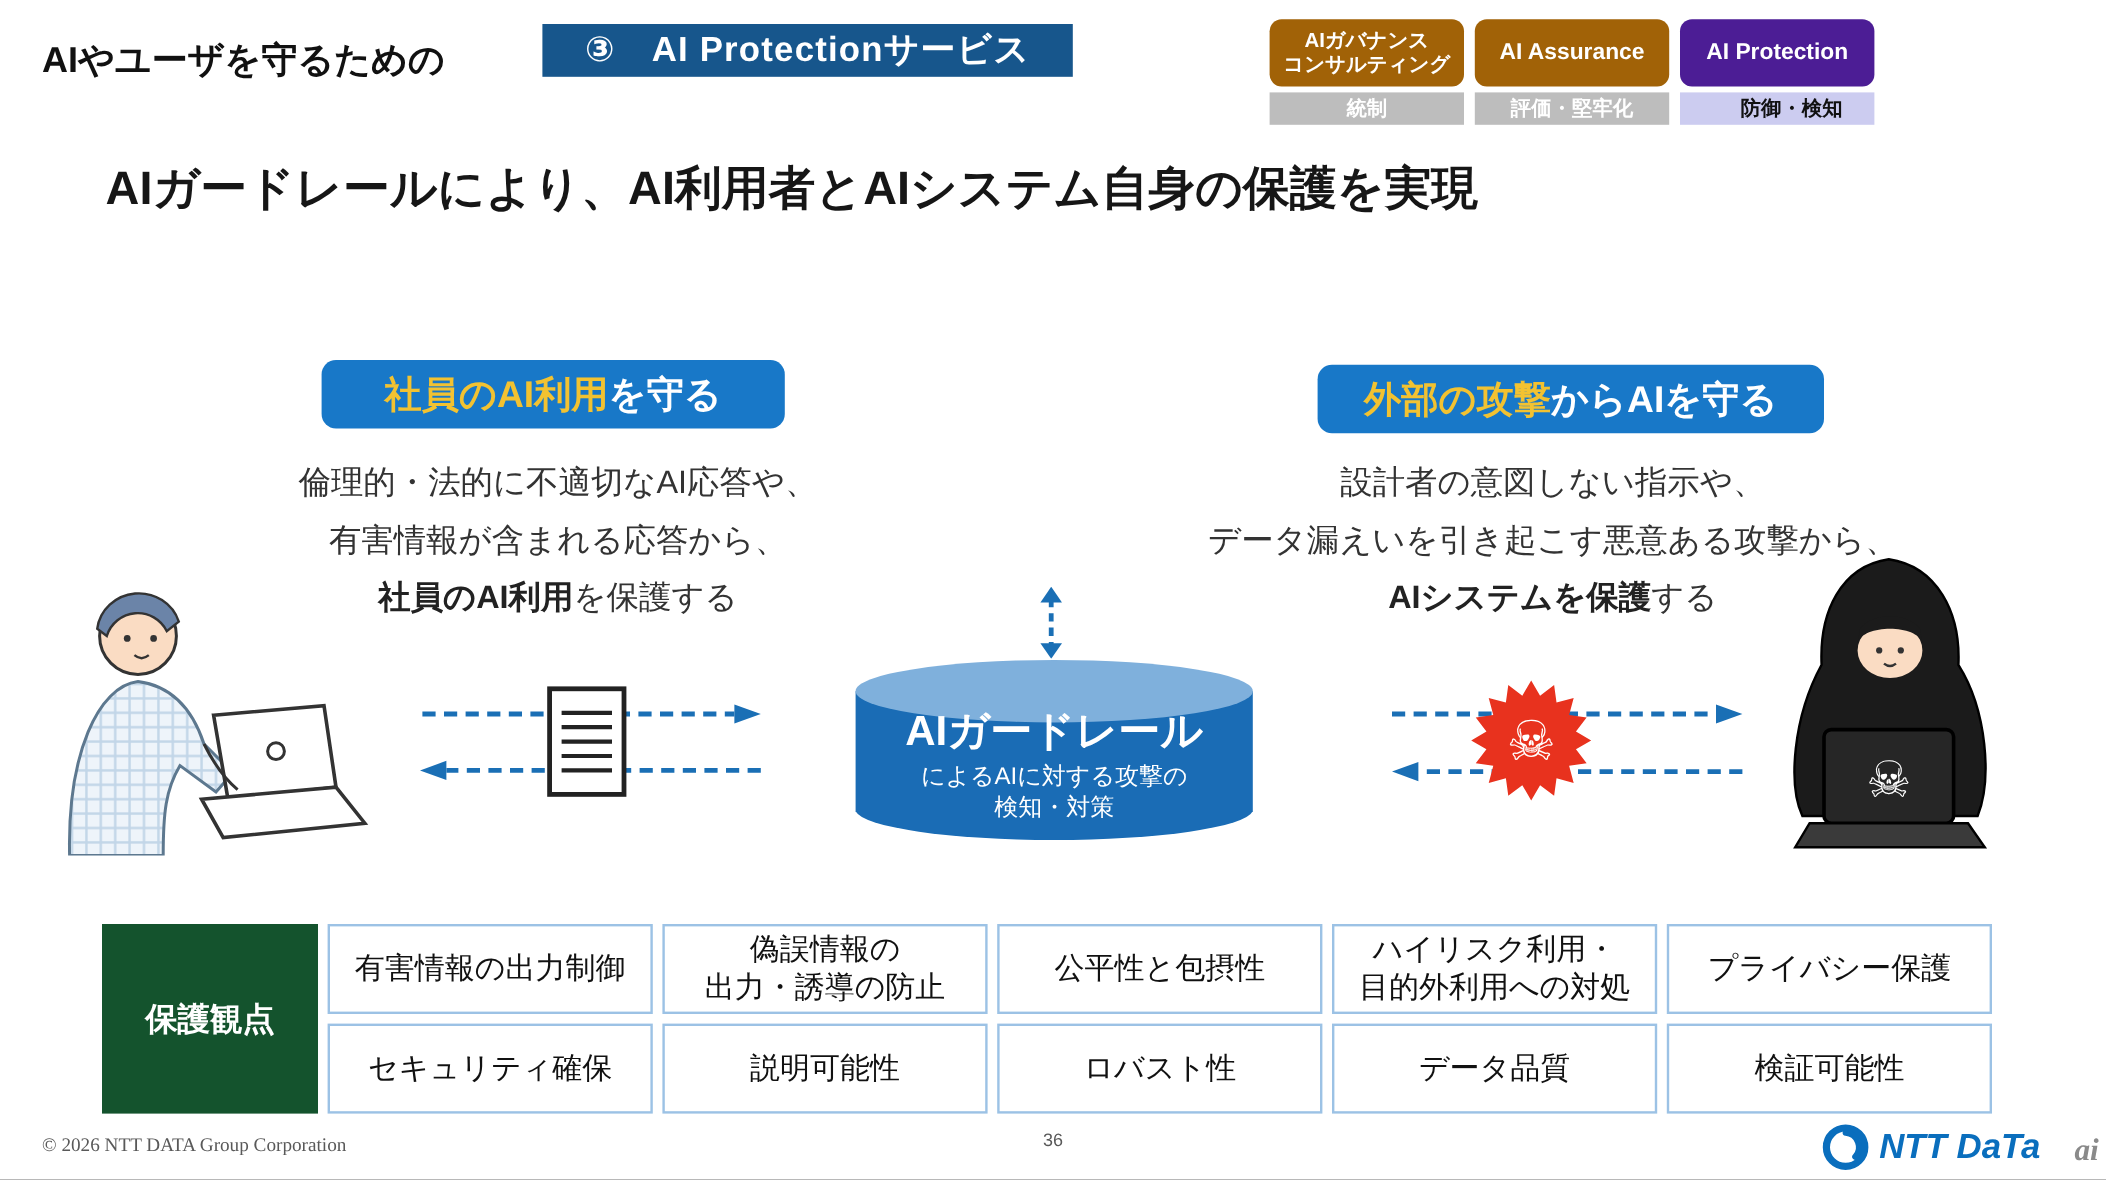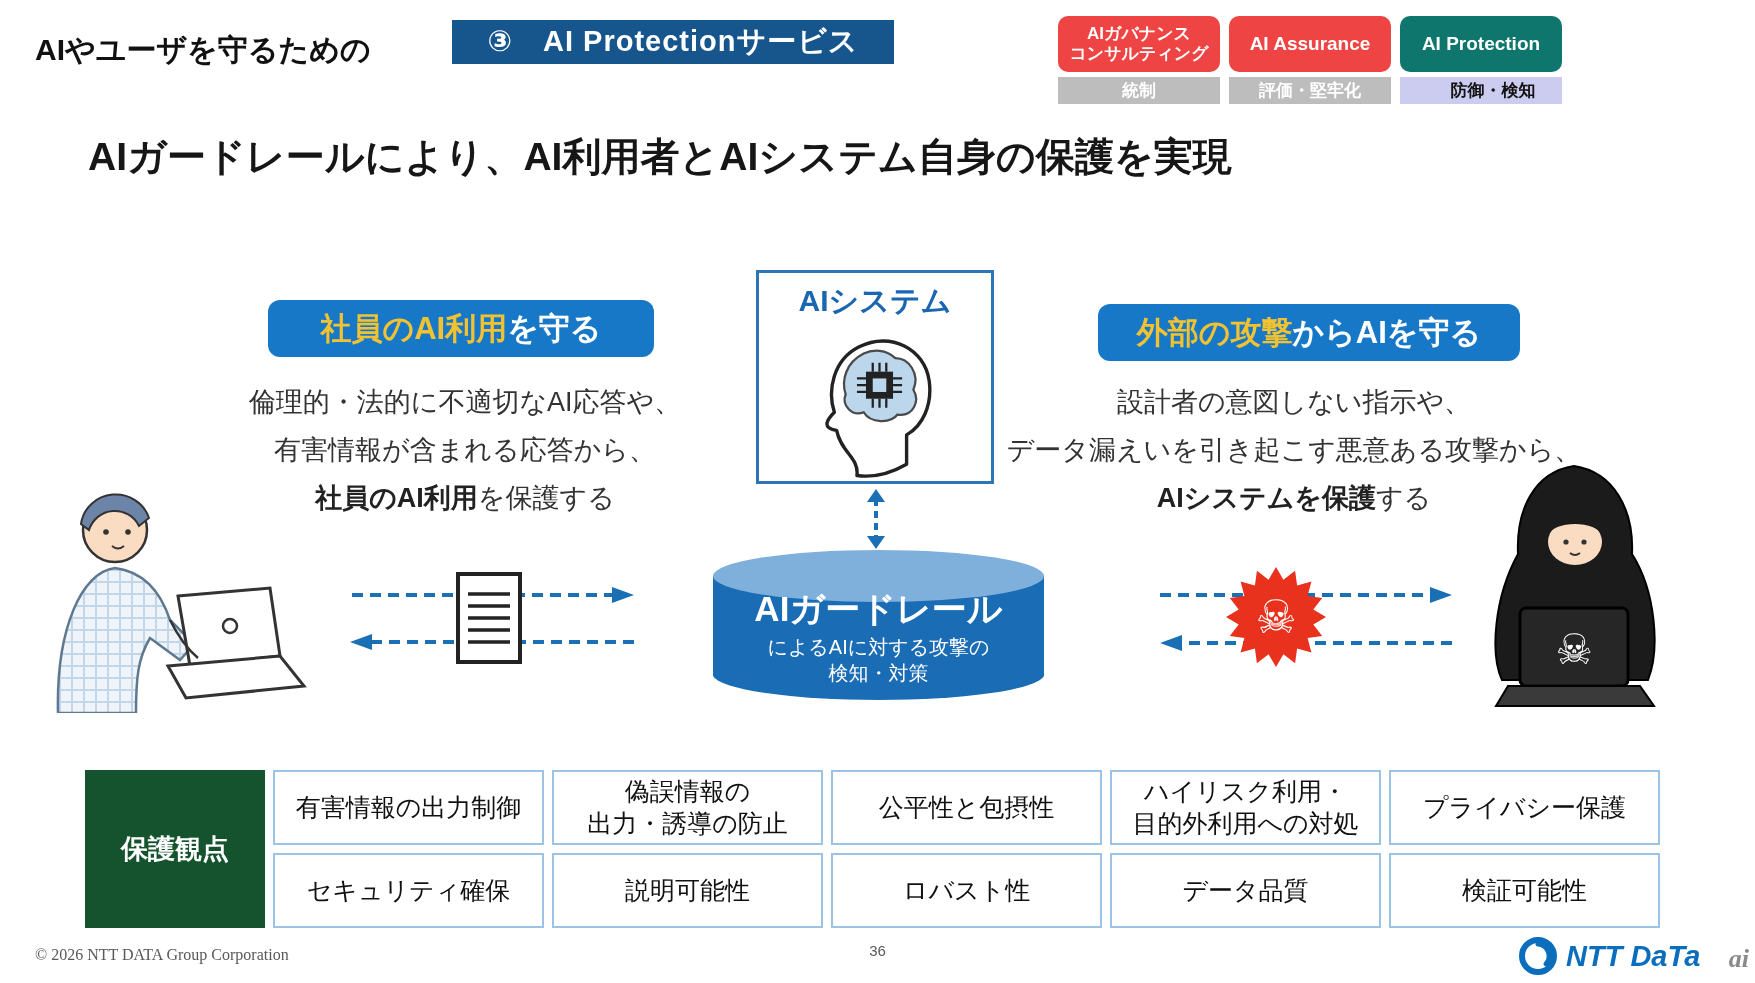--- a/index.html
+++ b/index.html
@@ -14,24 +14,24 @@
   .hdr-badge {
     position:absolute; left:452px; top:20px; width:442px; height:44px;
     background:#17568c; color:#fff; display:flex; align-items:center; justify-content:center;
     font-size:29px; font-weight:bold; letter-spacing:1px;
   }
   .tabs { position:absolute; left:1058px; top:16px; width:504px; display:grid;
     grid-template-columns:repeat(3,1fr); column-gap:9px; row-gap:5px; }
   .tab {
     height:56px; border-radius:10px; display:flex; align-items:center; justify-content:center;
     color:#fff; font-weight:bold; font-size:19px; text-align:center; white-space:pre-line; line-height:1.15;
-    background:#ef4444;
+    background:#a16207;
   }
   .tab.small { font-size:17px; }
-  .tab.active { background:#0f766e; }
+  .tab.active { background:#4c1d95; }
   .tab-sub {
     height:27px; display:flex; align-items:center; justify-content:center;
     background:#bdbdbd; color:#fff; font-weight:bold; font-size:17px;
   }
   .tab-sub.active { background:#ccccf0; color:#111;padding-left:24px; }
   
   .title { position:absolute; left:88px; top:130px; font-size:39px; font-weight:600; color:#161616; }
   
   .callout {
     position:absolute; height:57px; background:#1878c8; border-radius:12px;
@@ -117,30 +117,20 @@
   <div class="callout callout-right">
     <span class="hl">外部の攻撃</span>
       <span>からAIを守る</span>
   </div>
   <div class="desc desc-right">
     <span>設計者の意図しない指示や、</span><br>
     <span>データ漏えいを引き起こす悪意ある攻撃から、</span><br>
     <b>AIシステムを保護</b><span>する</span>
   </div>
 
-  <div class="ai-box">
-    <div class="ai-box-label">AIシステム</div>
-    <svg width="140" height="158" viewBox="0 0 120 140">
-      <path d="M44,136 C46,120 30,116 26,96 C12,94 18,86 24,80 C18,62 22,34 46,22 C74,8 104,24 108,52 C111,74 102,92 88,100 L88,126 C74,134 58,138 44,136 Z" fill="#ffffff" stroke="#222" stroke-width="3" stroke-linejoin="round"></path>
-      <path d="M50,28 C34,36 30,52 34,64 C30,74 40,84 50,80 C56,90 74,90 80,82 C94,84 100,70 94,60 C100,46 90,32 78,32 C70,24 58,24 50,28 Z" fill="#bcd7ec" stroke="#4a4a4a" stroke-width="2"></path>
-      <rect x="52" y="44" width="24" height="24" fill="#222"></rect>
-      <rect x="58" y="50" width="12" height="12" fill="#bcd7ec"></rect>
-      <path d="M52,50 L44,50 M52,56 L44,56 M52,62 L44,62 M76,50 L84,50 M76,56 L84,56 M76,62 L84,62 M58,44 L58,36 M64,44 L64,36 M70,44 L70,36 M58,68 L58,76 M64,68 L64,76 M70,68 L70,76" stroke="#222" stroke-width="2"></path>
-    </svg>
-  </div>
 
   <svg class="v-arrow" width="36" height="60" viewBox="0 0 36 60">
     <line x1="18" y1="10" x2="18" y2="50" stroke="#1a6fb5" stroke-width="4" stroke-dasharray="7 5"></line>
     <polygon points="9,13 18,0 27,13" fill="#1a6fb5"></polygon>
     <polygon points="9,47 18,60 27,47" fill="#1a6fb5"></polygon>
   </svg>
 
   <svg class="cylinder" width="333" height="158" viewBox="0 0 333 158">
     <path d="M1,28 L1,128 A166,26 0 0 0 332,128 L332,28 Z" fill="#1a6cb5"></path>
     <ellipse cx="166.5" cy="28" rx="165.5" ry="26" fill="#7fb0dc"></ellipse>

